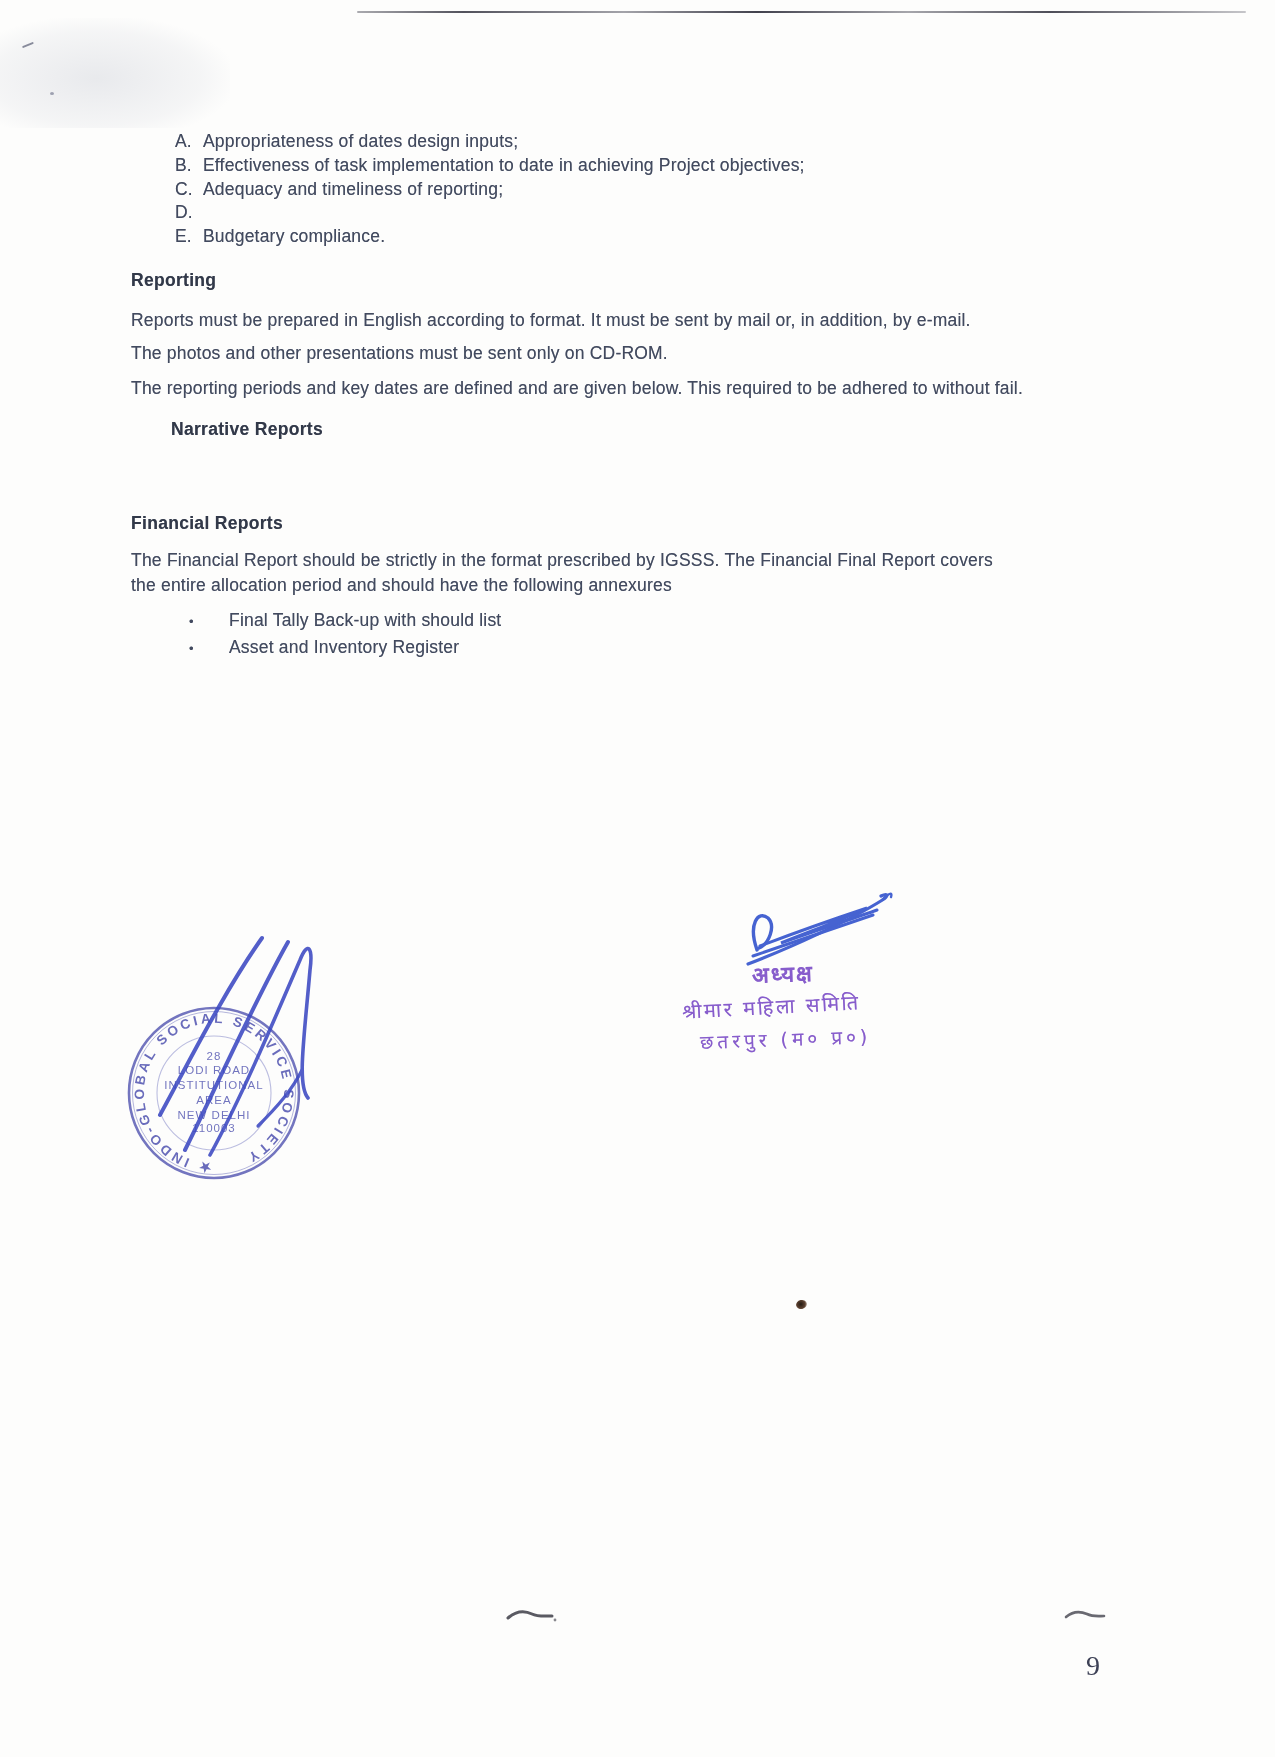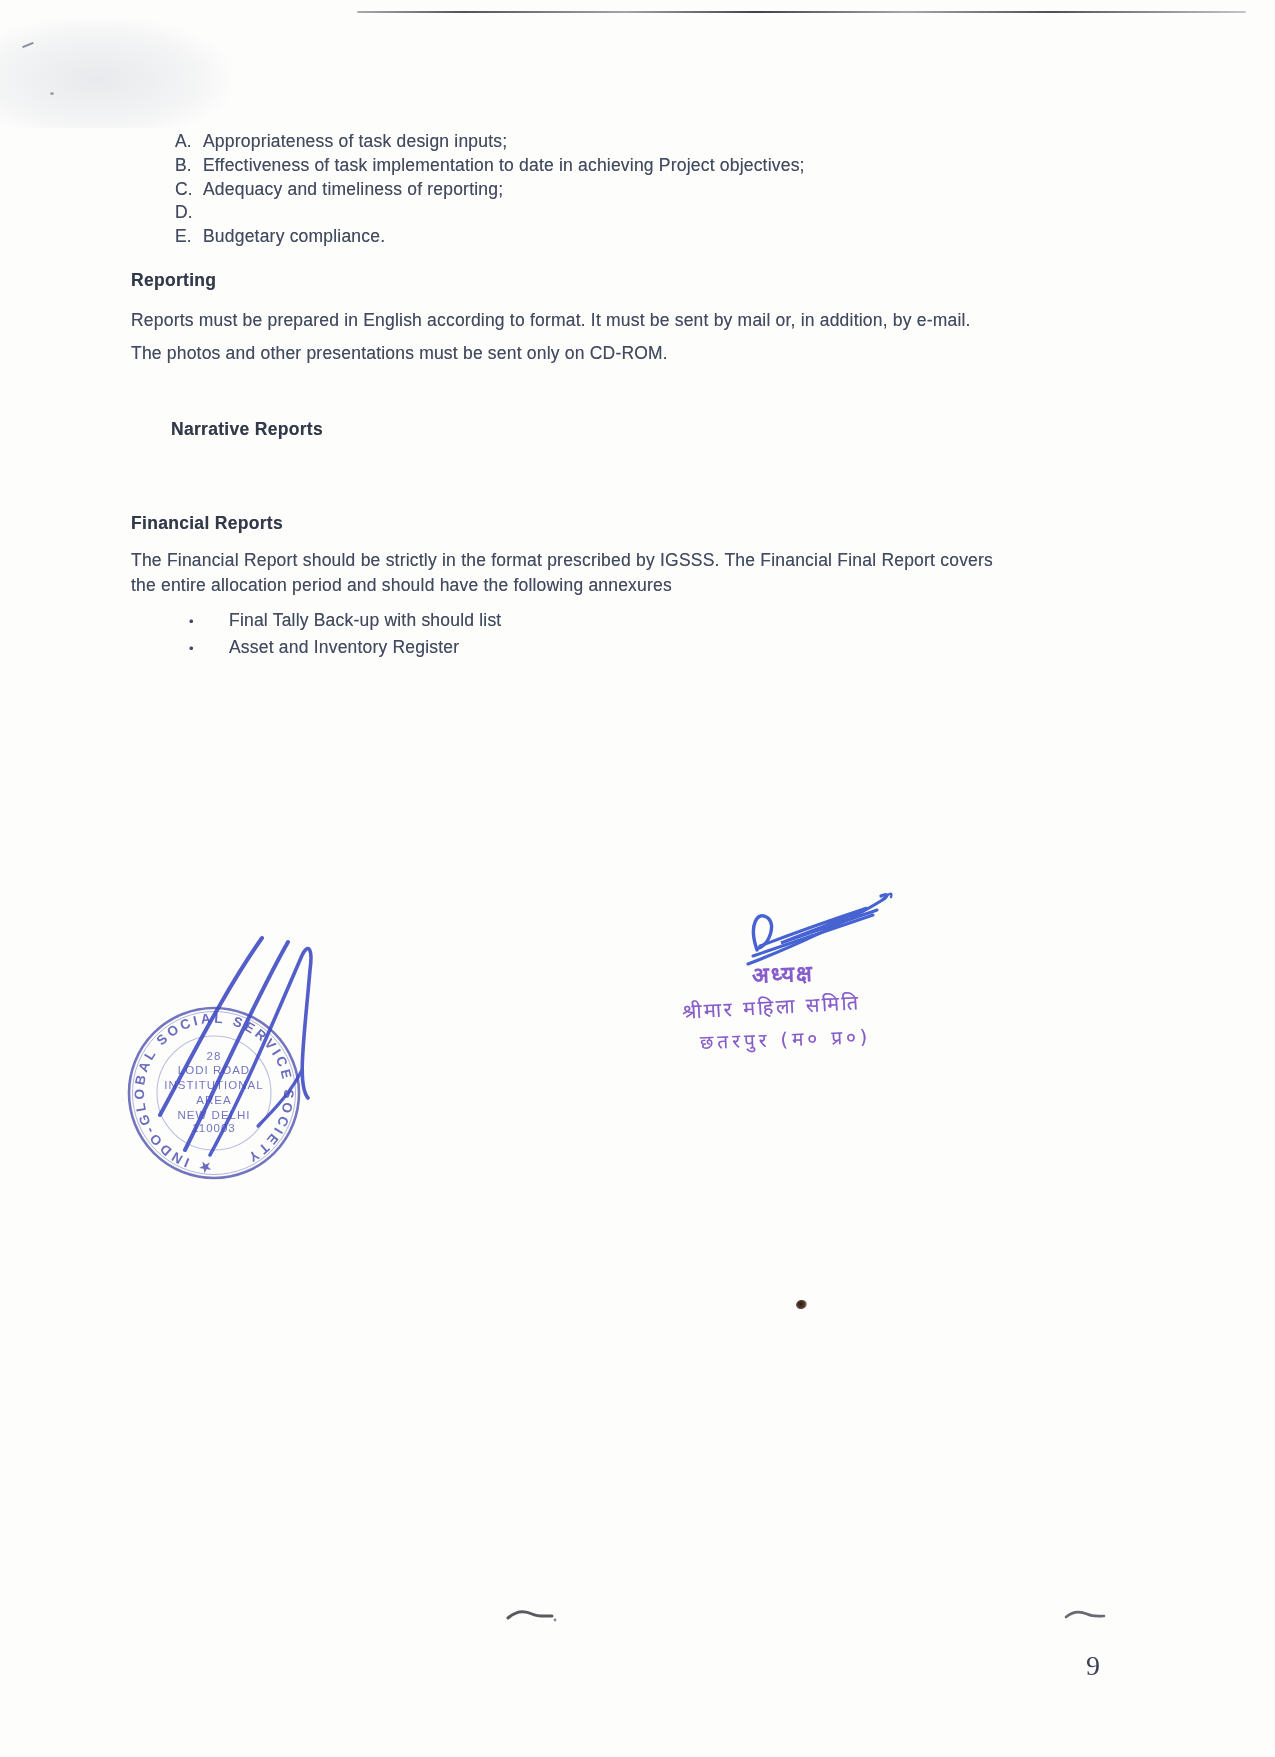--- a/index.html
+++ b/index.html
@@ -67,21 +67,21 @@
 <div class="page">
 
   <div class="top-rule"></div>
   <div class="corner-smudge"></div>
   <div class="smudge-tick"></div>
   <div class="smudge-dot"></div>
 
   <div class="lettered-list txt">
     <div class="lrow">
       <span class="lmark">A.</span>
-      <span>Appropriateness of task design inputs;</span>
+      <span>Appropriateness of dates design inputs;</span>
     </div>
     <div class="lrow">
       <span class="lmark">B.</span>
       <span>Effectiveness of task implementation to date in achieving Project objectives;</span>
     </div>
     <div class="lrow">
       <span class="lmark">C.</span>
       <span>Adequacy and timeliness of reporting;</span>
     </div>
     <div class="lrow">
@@ -89,20 +89,21 @@
     </div>
     <div class="lrow">
       <span class="lmark">E.</span>
       <span>Budgetary compliance.</span>
     </div>
   </div>
 
   <div class="txt heading" style="left:131px;top:268px;">Reporting</div>
   <div class="txt" style="left:131px;top:341px;width:980px;">The photos and other presentations must be sent only on CD-ROM.</div>
   <div class="txt" style="left:131px;top:308px;width:980px;">Reports must be prepared in English according to format. It must be sent by mail or, in addition, by e-mail.</div>
+  <div class="txt just" style="left:131px;top:376px;width:932px;">The reporting periods and key dates are defined and are given below. This required to be adhered to without fail.</div>
 
   <div class="txt heading" style="left:131px;top:417px;margin-left:40px;">Narrative Reports</div>
 
   <div class="txt heading" style="left:131px;top:511px;">Financial Reports</div>
   <div class="txt just" style="left:131px;top:548px;width:862px;">The Financial Report should be strictly in the format prescribed by IGSSS. The Financial Final Report covers the entire allocation period and should have the following annexures</div>
 
   <div class="bullets txt">
     <div class="brow">
       <span class="bdot">•</span>
       <span>Final Tally Back-up with should list</span>

